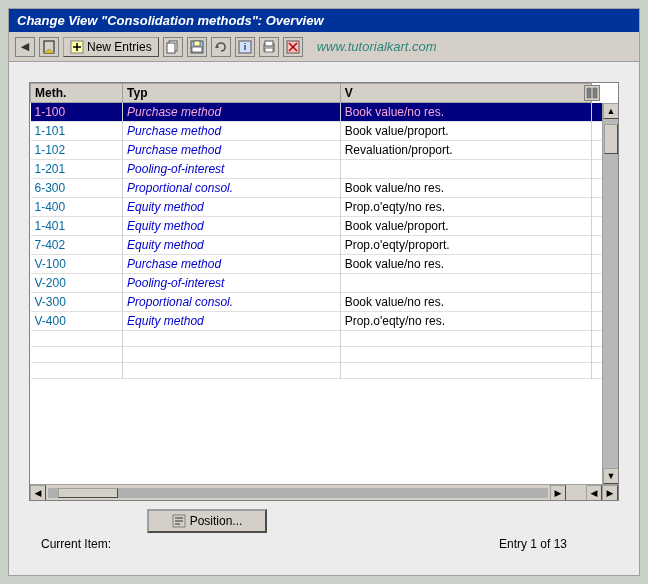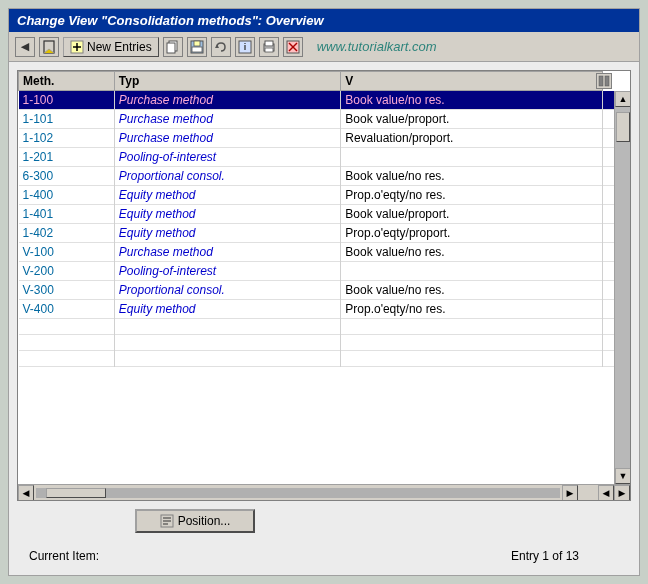--- a/index.html
+++ b/index.html
@@ -61,21 +61,21 @@
     }
     .toolbar-watermark {
       color: #0f766e;
       font-size: 13px;
       font-style: italic;
       margin-left: 10px;
       opacity: 0.85;
     }
     .content-area {
       flex: 1;
-      padding: 8px;
+      padding: 20px;
       display: flex;
       flex-direction: column;
       overflow: hidden;
     }
     .table-container {
       border: 1px solid #808080;
       background: white;
       flex: 1;
       overflow: hidden;
       display: flex;
@@ -187,21 +187,21 @@
       height: 10px;
       background: #d4d0c8;
       border: 1px outset #a0a0a0;
       position: absolute;
       left: 10px;
     }
     .footer-area {
       padding: 8px 8px 4px 8px;
       display: flex;
       flex-direction: column;
-      gap: 16px;
+      gap: 4px;
     }
     .position-btn {
       display: flex;
       align-items: center;
       justify-content: center;
       gap: 4px;
       width: 120px;
       padding: 3px 8px;
       background: #d4d0c8;
       border: 2px outset #a0a0a0;
@@ -347,21 +347,21 @@
                 <td class="col-v">Prop.o'eqty/no res.</td>
                 <td style="width: 16px; border: none;"></td>
               </tr>
               <tr>
                 <td class="col-meth">1-401</td>
                 <td class="col-typ">Equity method</td>
                 <td class="col-v">Book value/proport.</td>
                 <td style="width: 16px; border: none;"></td>
               </tr>
               <tr>
-                <td class="col-meth">1-402</td>
+                <td class="col-meth">7-402</td>
                 <td class="col-typ">Equity method</td>
                 <td class="col-v">Prop.o'eqty/proport.</td>
                 <td style="width: 16px; border: none;"></td>
               </tr>
               <tr>
                 <td class="col-meth">V-100</td>
                 <td class="col-typ">Purchase method</td>
                 <td class="col-v">Book value/no res.</td>
                 <td style="width: 16px; border: none;"></td>
               </tr>

